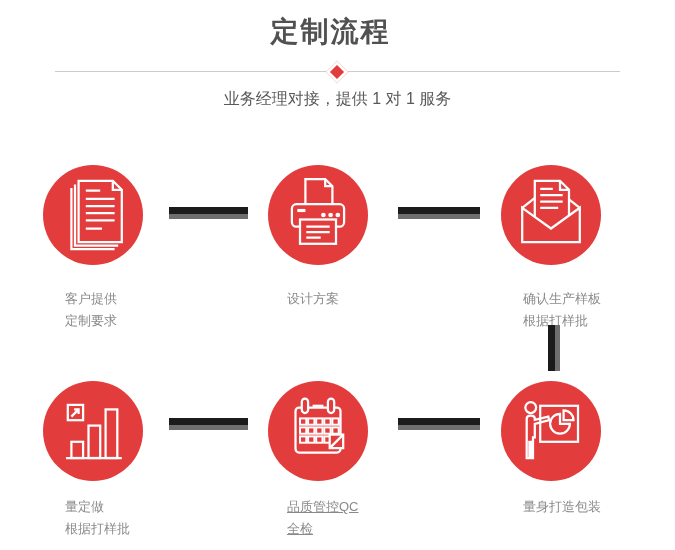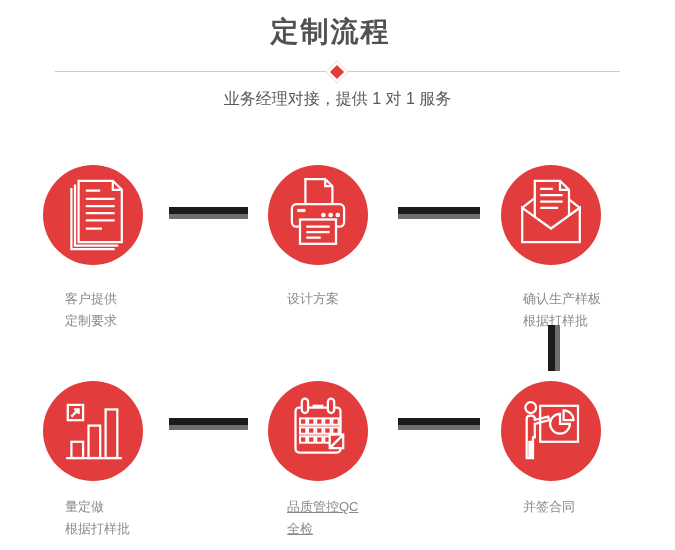--- a/index.html
+++ b/index.html
@@ -144,21 +144,21 @@
   <div class="circle" style="left:501px;top:381px;">
     <svg width="90" height="90" viewBox="0 0 100 100" stroke="#ffffff" stroke-width="2.5" fill="none">
       <rect x="38" y="22" width="42" height="40"></rect>
       <path d="M60,42 L60,31 A11,11 0 1 0 71,42 Z"></path>
       <path d="M64,38 L64,27 A11,11 0 0 1 75,38 Z"></path>
       <circle cx="27.5" cy="24" r="6"></circle>
       <path d="M23,80 V36 Q23,33 27.5,33 Q32,33 32,36 V37.5 L47,34 L48,38 L32,42 V57 H30 V80 H27.5 V62 H26 V80 Z"></path>
     </svg>
   </div>
   <div class="step-label" style="left:523px;top:496px;">
-    <div>并签合同</div>
+    <div>量身打造包装</div>
   </div>
 
   <div class="conn-h" style="left:169px;top:207px;width:79px;"></div>
   <div class="conn-h" style="left:398px;top:207px;width:82px;"></div>
   <div class="conn-v" style="left:548px;top:325px;height:46px;"></div>
   <div class="conn-h" style="left:169px;top:418px;width:79px;"></div>
   <div class="conn-h" style="left:398px;top:418px;width:82px;"></div>
 
 </div>
 

